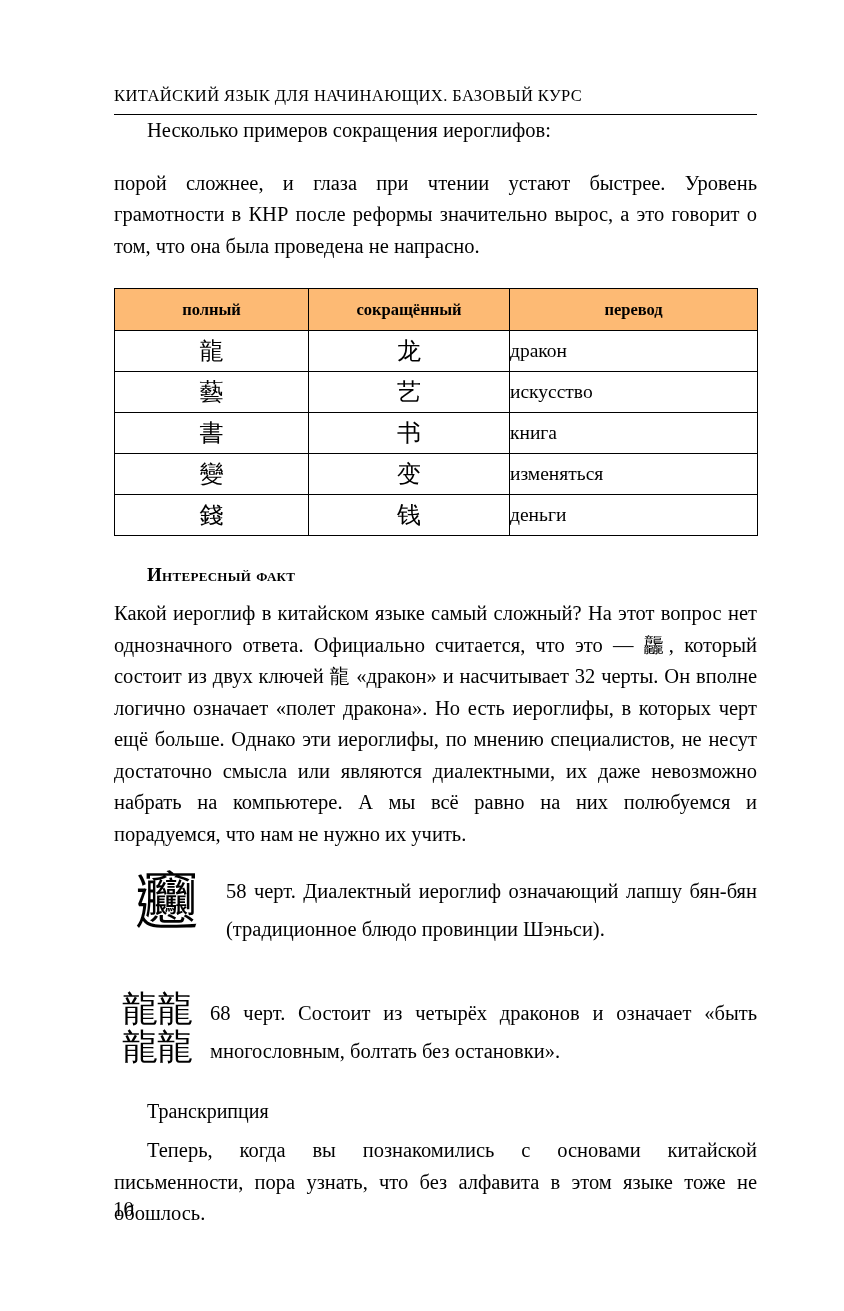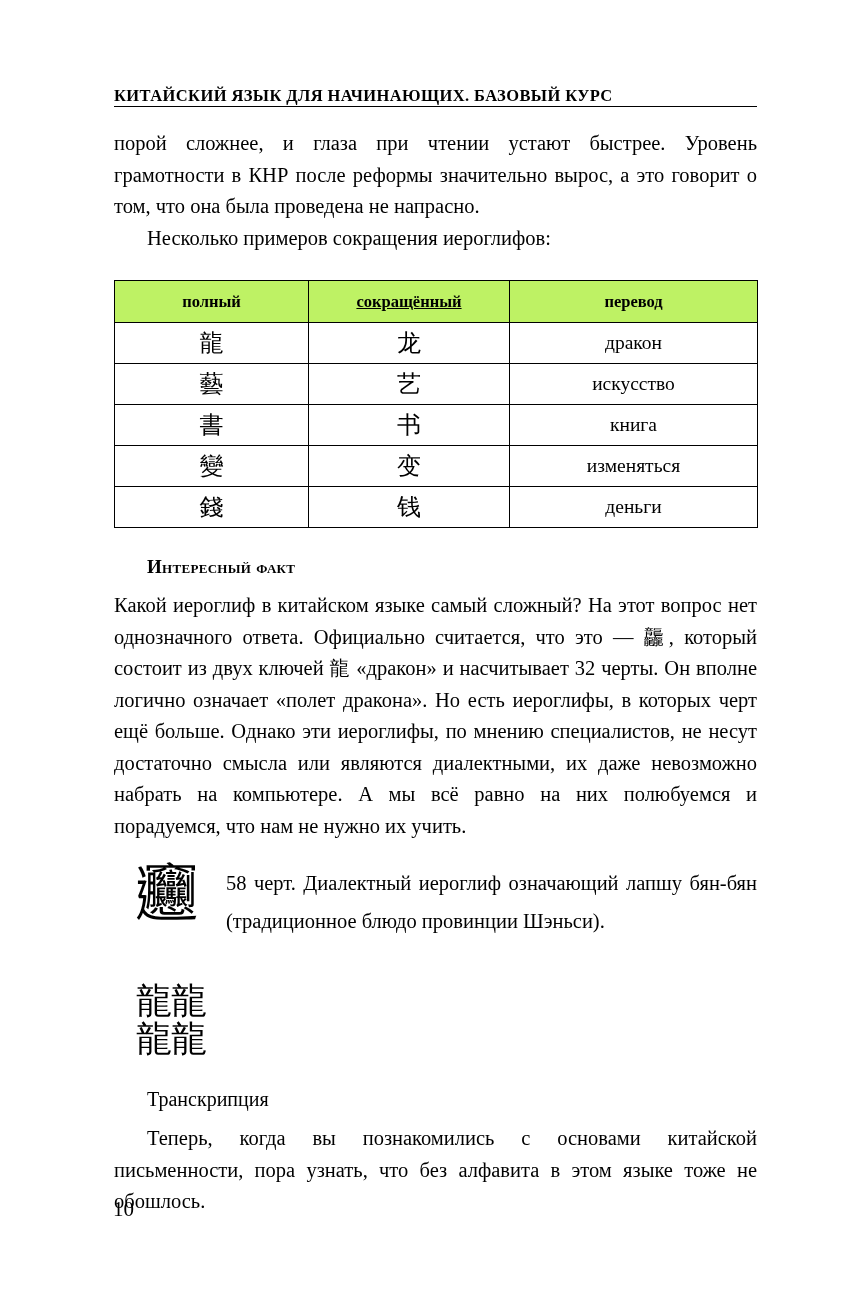--- a/index.html
+++ b/index.html
@@ -19,24 +19,24 @@
     position: absolute;
     left: 0; top: 0;
     width: 844px;
     height: 1311px;
     box-sizing: border-box;
     padding: 86px 88px 0 113px;
   }
   .running-head {
     font-family: "Liberation Serif", serif;
     font-size: 16.5px;
-    font-weight: bold;
+    font-weight: normal;
     letter-spacing: 0.4px;
     text-transform: uppercase;
-    padding-bottom: 0;
+    padding-bottom: 8px;
     border-bottom: 1.6px solid #000;
     width: 643px;
     margin-left: 1px;
     white-space: nowrap;
   }
   .body-col {
     width: 643px;
     margin-left: 1px;
   }
   p.para {
@@ -59,40 +59,39 @@
     width: 640px;
     margin-top: 26px;
     table-layout: fixed;
   }
   table.hanzi-table td, table.hanzi-table th {
     border: 1.4px solid #000;
     height: 40px;
     padding: 0;
   }
   table.hanzi-table thead th {
-    background: #bef264;
+    background: #fdba74;
     font-size: 16.5px;
     font-weight: bold;
     text-align: center;
     height: 41px;
     font-family: "Liberation Serif", serif;
   }
   td.c-full, td.c-simp {
     text-align: center;
     font-size: 24px;
     font-family: "DejaVu Sans", sans-serif;
     line-height: 1;
   }
   td.c-trans {
     padding-left: 11px;
     font-size: 19.5px;
-    text-align: center;
   }
   .col1 { width: 193px; }
-  .col2 { width: 200px; text-decoration: underline; }
+  .col2 { width: 200px; }
   .col3 { width: 247px; }
 
   h3.subhead {
     font-size: 19px;
     font-weight: bold;
     font-variant: small-caps;
     letter-spacing: 0.3px;
     margin: 28px 0 12px 33px;
   }
   h3.subhead2 {
@@ -117,21 +116,21 @@
     text-align: left;
     margin-left: 22px;
     letter-spacing: -2px;
   }
   .glyph-quad {
     font-family: "DejaVu Sans", sans-serif;
     font-size: 36px;
     line-height: 38px;
     width: 88px;
     flex: 0 0 88px;
-    margin-left: 22px;
+    margin-left: 8px;
     letter-spacing: -1px;
   }
   .glyph-text {
     font-size: 20.5px;
     line-height: 38px;
     flex: 1 1 auto;
     text-align: justify;
     padding-top: 2px;
   }
   .glyph-text.second {
@@ -150,23 +149,23 @@
 </style>
 </head>
 <body>
 
 <div class="page">
 
   <div class="running-head">Китайский язык для начинающих. Базовый курс</div>
 
   <div class="body-col">
 
+    <p class="para indent">Несколько примеров сокращения иероглифов:</p>
+
     <p class="para first">порой сложнее, и  глаза при чтении устают быстрее. Уровень грамотности в  КНР после реформы значительно вырос, а это говорит о том, что она была проведена не напрасно.</p>
-
-    <p class="para indent">Несколько примеров сокращения иероглифов:</p>
 
     <table class="hanzi-table">
       <thead>
         <tr>
           <th class="col1">полный</th>
           <th class="col2">сокращённый</th>
           <th class="col3">перевод</th>
         </tr>
       </thead>
       <tbody>
@@ -202,20 +201,21 @@
 
     <p class="para fact-body"><span>Какой иероглиф в  китайском языке самый сложный? На этот вопрос нет однозначного ответа. Официально считается, что это — </span><span class="inline-hanzi">龘</span><span>, который состоит из двух ключей </span><span class="inline-hanzi">龍</span><span> «дракон» и  насчитывает 32 черты. Он вполне логично означает «полет дракона». Но есть иероглифы, в  которых черт ещё больше. Однако эти иероглифы, по мнению специалистов, не несут достаточно смысла или являются диалектными, их даже невозможно набрать на компьютере. А мы всё равно на них полюбуемся и  порадуемся, что нам не нужно их учить.</span></p>
 
     <div class="glyph-block">
       <div class="big-glyph">𰻞</div>
       <div class="glyph-text">58 черт. Диалектный иероглиф означающий лапшу бян-бян (традиционное блюдо провинции Шэньси).</div>
     </div>
 
     <div class="glyph-block" style="margin-top:42px;">
       <div class="glyph-quad">龍龍<br>龍龍</div>
+      <div class="glyph-text second">68 черт. Состоит из четырёх драконов и  означает «быть многословным, болтать без остановки».</div>
     </div>
 
     <h3 class="subhead2">Транскрипция</h3>
 
     <p class="para indent">Теперь, когда вы познакомились с основами китайской письменности, пора узнать, что без алфавита в  этом языке тоже не обошлось.</p>
 
   </div>
 
   <div class="page-number">10</div>
 

